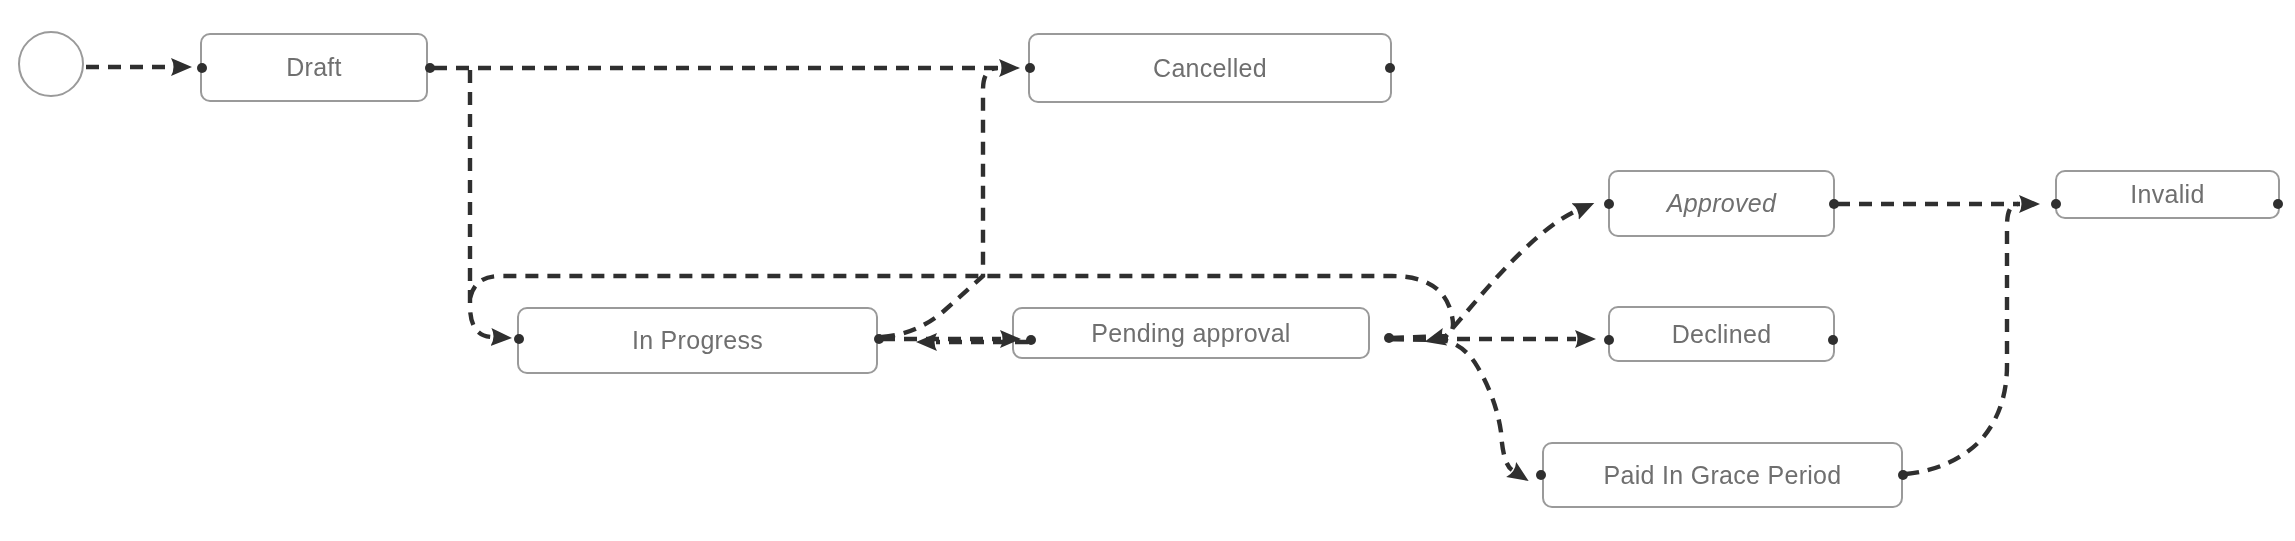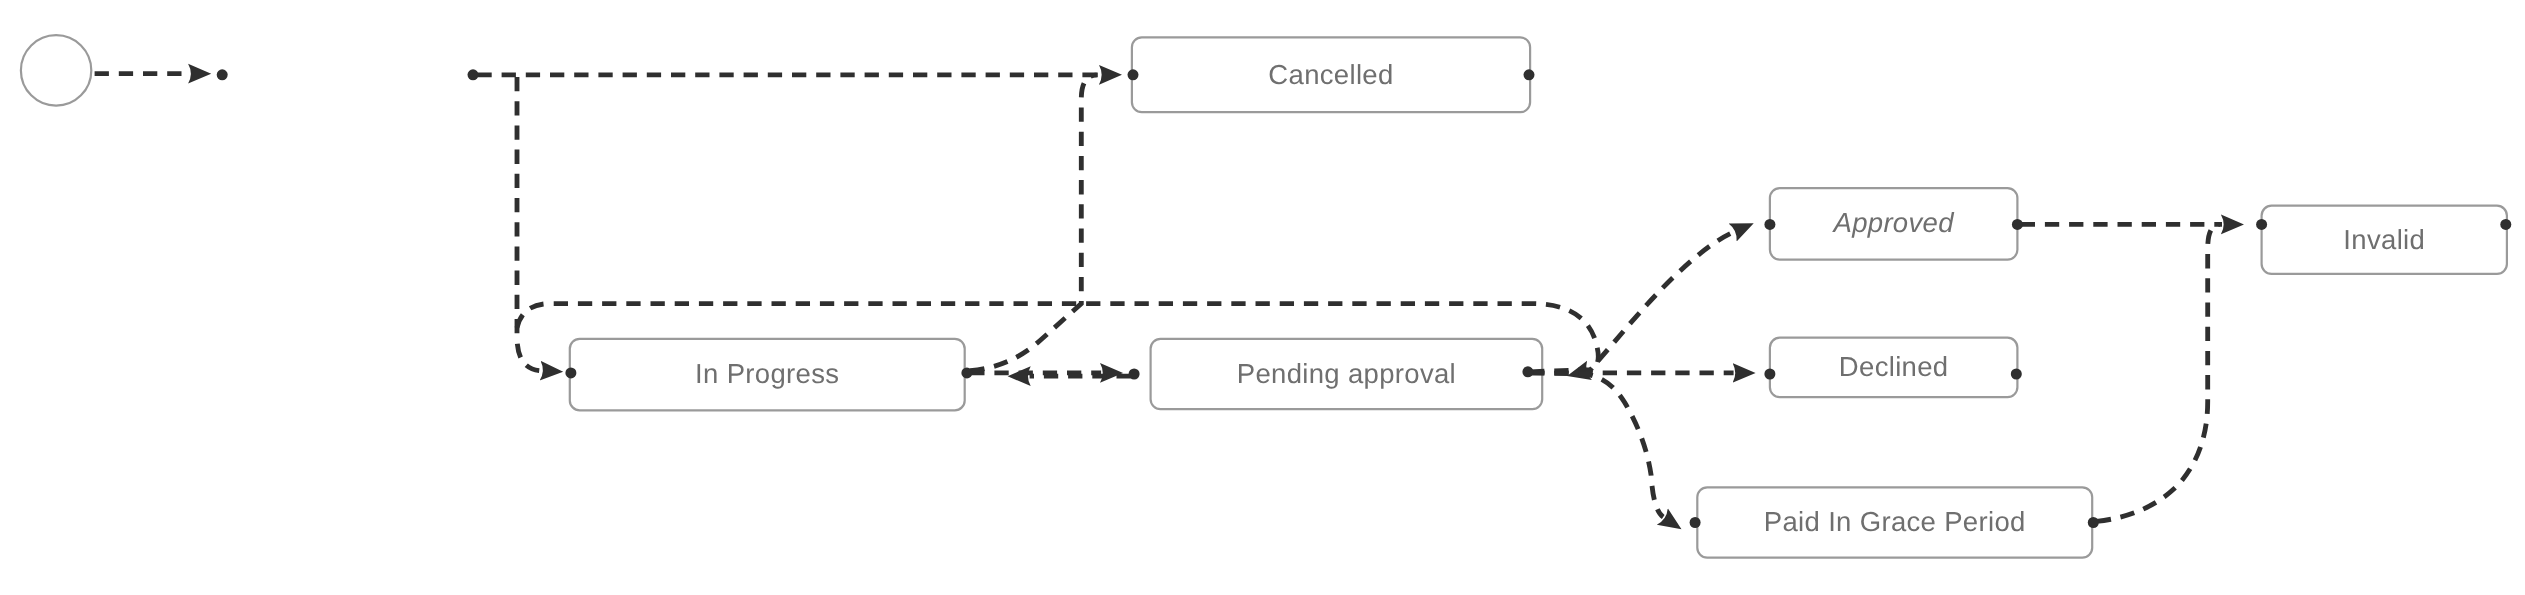--- a/index.html
+++ b/index.html
@@ -48,33 +48,36 @@
     border-radius: 50%;
     left: 18px;
     top: 31px;
     width: 66px;
     height: 66px;
   }
   
   .n-draft              { left: 200px;  top: 33px;  width: 228px; height: 69px; }
   .n-cancelled          { left: 1028px; top: 33px;  width: 364px; height: 70px; justify-content: center; }
   .n-in-progress        { left: 517px;  top: 307px; width: 361px; height: 67px; }
-  .n-pending-approval   { left: 1045px; top: 307px; width: 358px; height: 66px; }
+  .n-pending-approval   { left: 1012px; top: 307px; width: 358px; height: 52px; }
   .n-approved           { left: 1608px; top: 170px; width: 227px; height: 67px; font-style: italic; }
   .n-declined           { left: 1608px; top: 306px; width: 227px; height: 56px; }
   .n-paid-grace         { left: 1542px; top: 442px; width: 361px; height: 66px; }
-  .n-invalid            { left: 2055px; top: 186px; width: 225px; height: 64px; }
+  .n-invalid            { left: 2055px; top: 170px; width: 225px; height: 49px; }
 </style>
 </head>
 <body>
 
 <div class="canvas">
 
   <div class="start-node"></div>
 
+  <div class="node n-draft">
+    <span class="node-label">Draft</span>
+  </div>
   <div class="node n-cancelled">
     <span class="node-label">Cancelled</span>
   </div>
   <div class="node n-in-progress">
     <span class="node-label">In Progress</span>
   </div>
   <div class="node n-pending-approval">
     <span class="node-label">Pending approval</span>
   </div>
   <div class="node n-approved">

